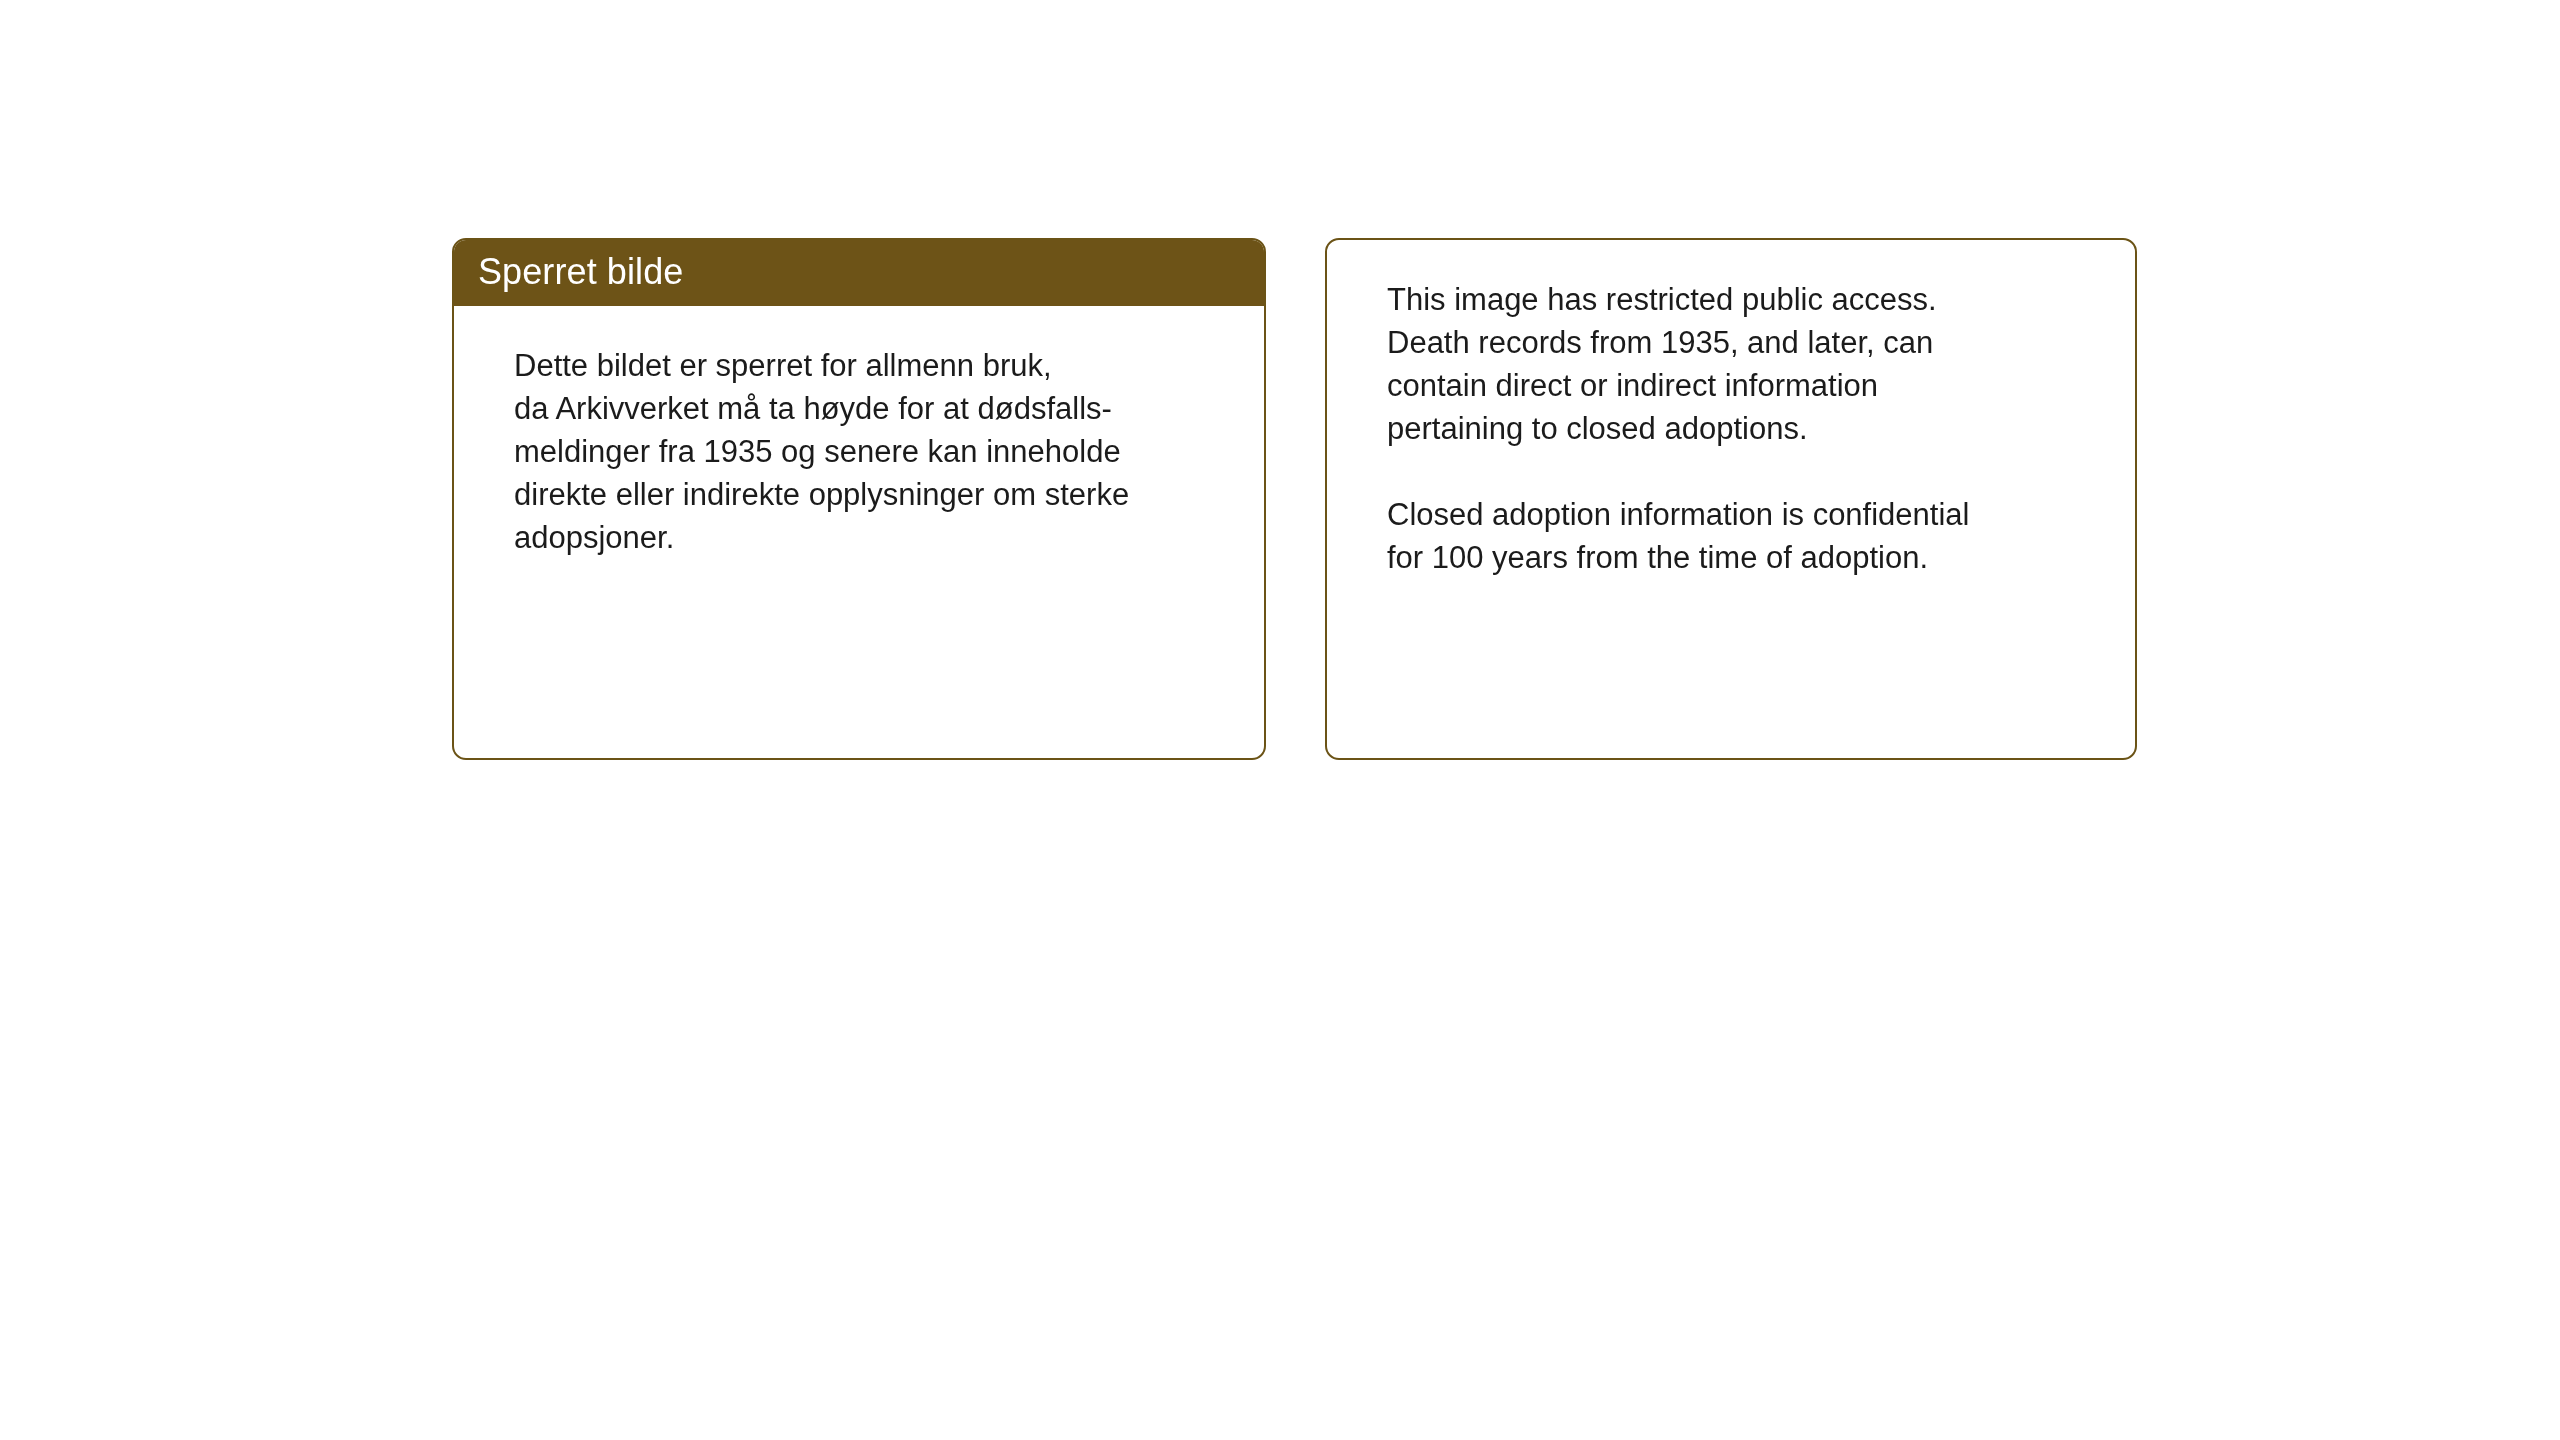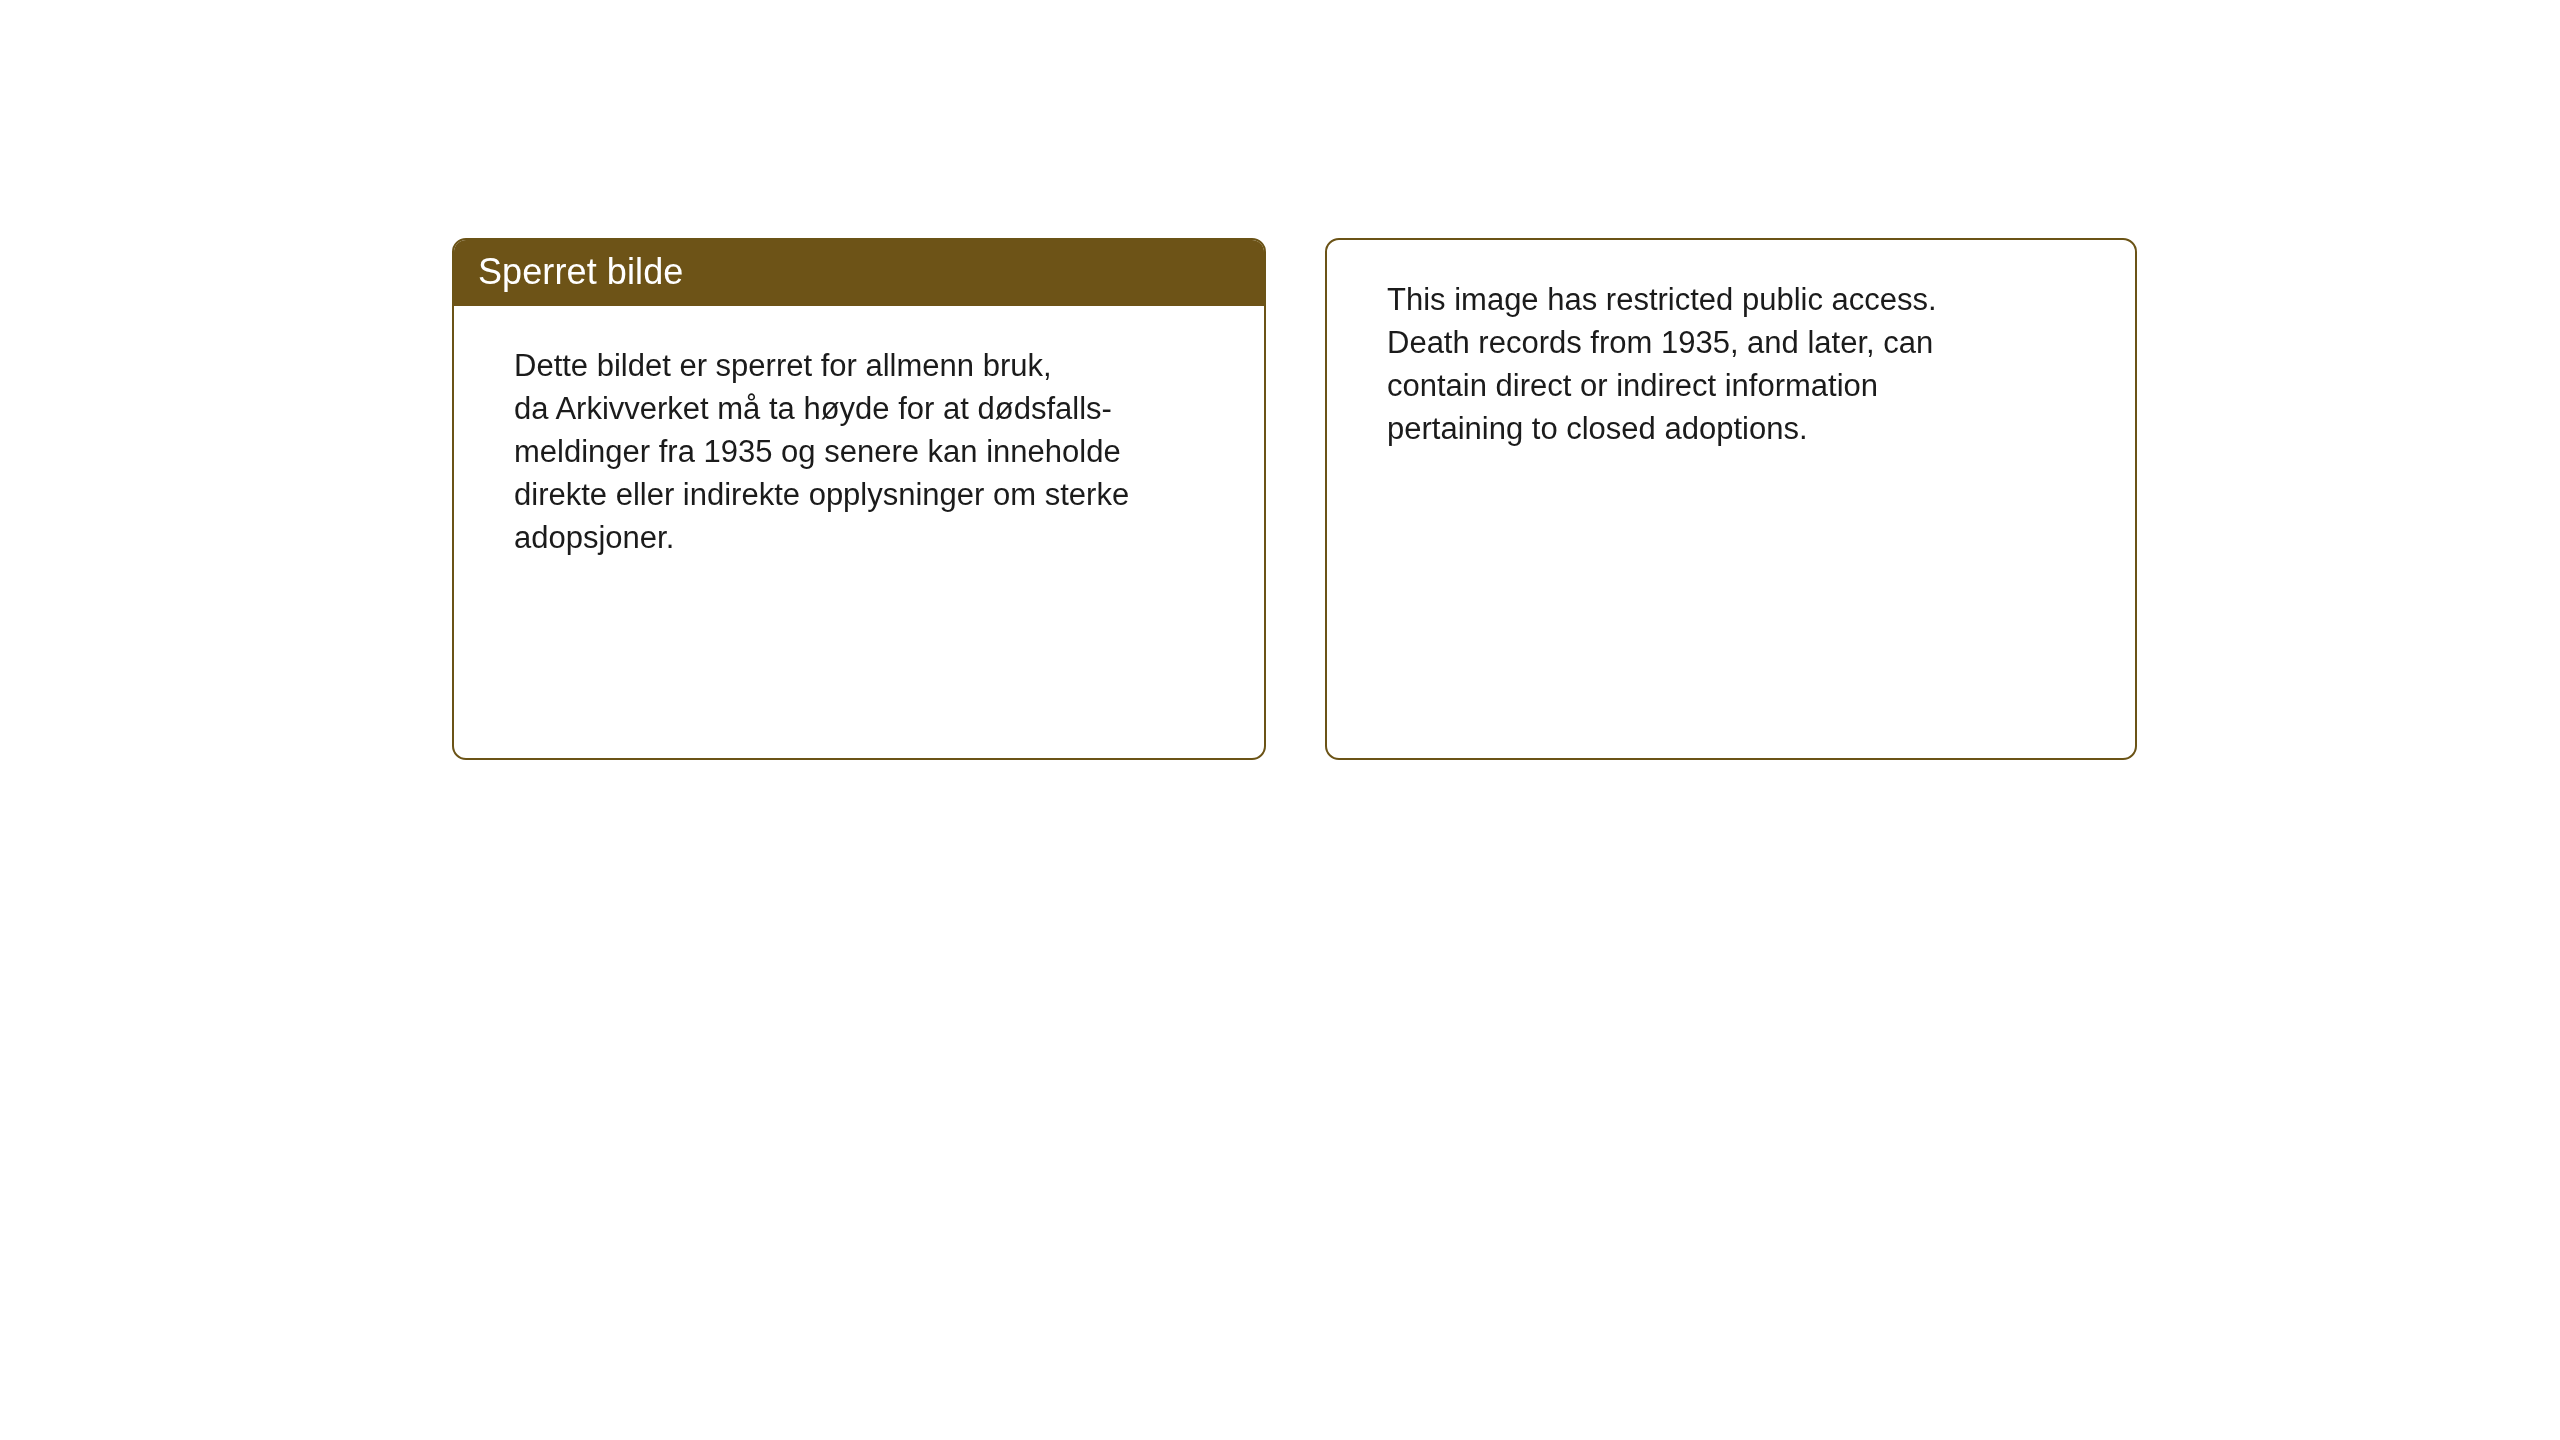--- a/index.html
+++ b/index.html
@@ -85,16 +85,18 @@
 adopsjoner.</p>
     </div>
   </section>
 
   <section class="panel" id="panel-blocked">
     <div class="panel-body">
       <p class="para">This image has restricted public access.
 Death records from 1935, and later, can
 contain direct or indirect information
 pertaining to closed adoptions.</p>
+      <p class="para">Closed adoption information is confidential
+for 100 years from the time of adoption.</p>
     </div>
   </section>
 
 </div>
 
 </body></html>

